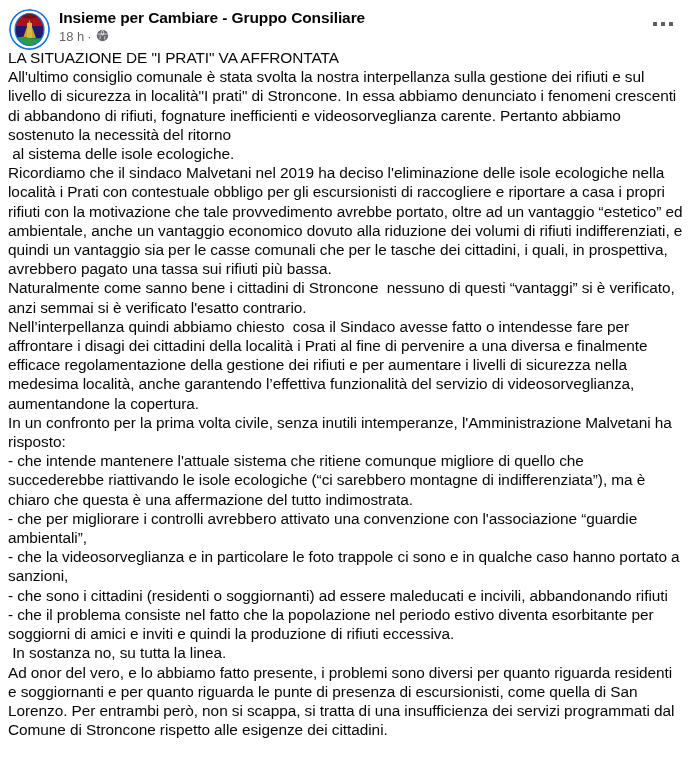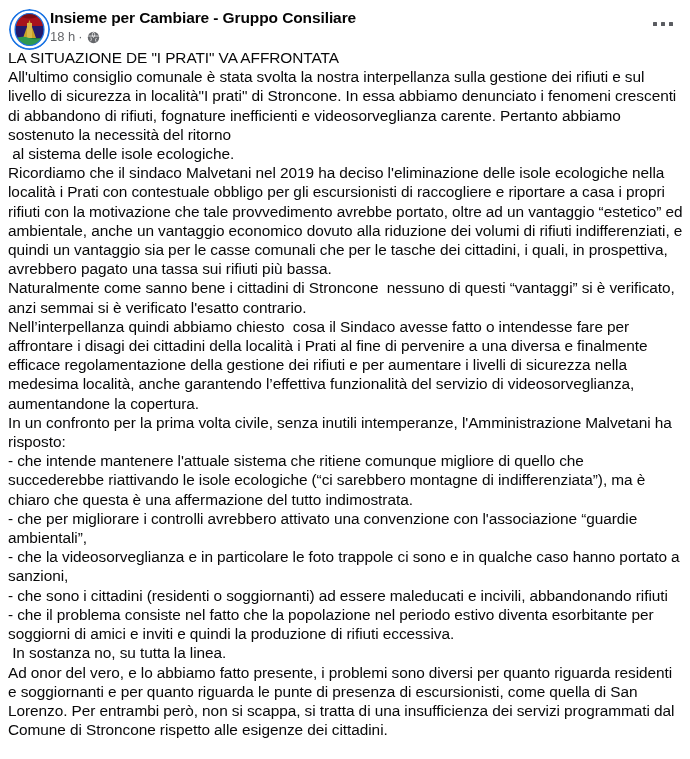--- a/index.html
+++ b/index.html
@@ -40,38 +40,39 @@
     border-radius: 50%;
     flex: 0 0 41px;
     position: relative;
     overflow: hidden;
     background: #ffffff;
     margin-top: 1px;
   }
   .avatar svg { display: block; }
 
   .header-text {
+    margin-left: 9px;
     display: flex;
     flex-direction: column;
     justify-content: flex-start;
     padding-top: 1px;
   }
 
   .page-name {
     font-size: 15.5px;
     font-weight: bold;
     line-height: 18px;
     color: #050505;
     letter-spacing: -0.1px;
     white-space: nowrap;
   }
 
   .meta-line {
     display: flex;
-    align-items: center;
+    align-items: flex-start;
     margin-top: 2px;
     font-size: 13px;
     line-height: 16px;
     color: #65676b;
   }
   .meta-sep {
     margin: 0 3px;
     color: #65676b;
     font-size: 13px;
   }

